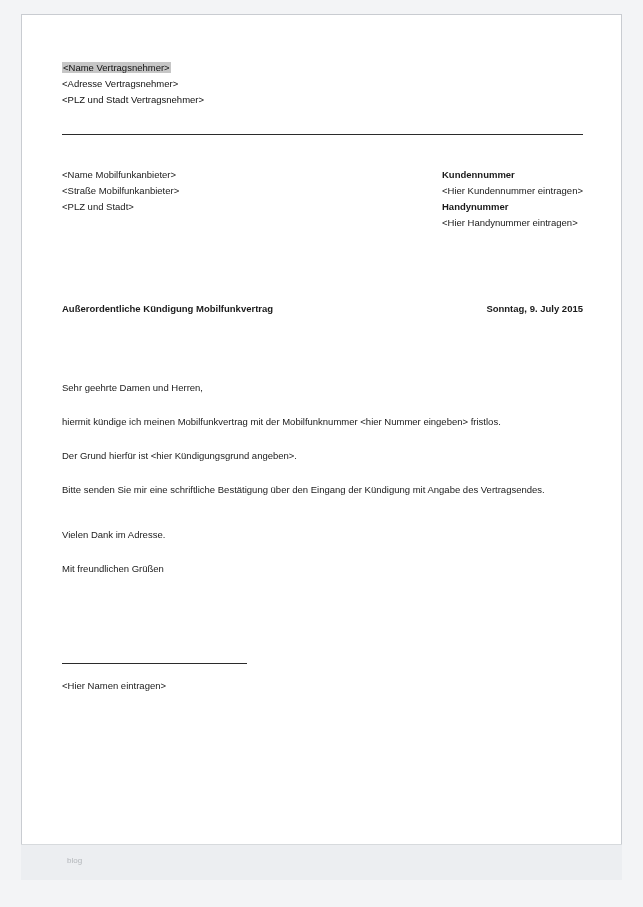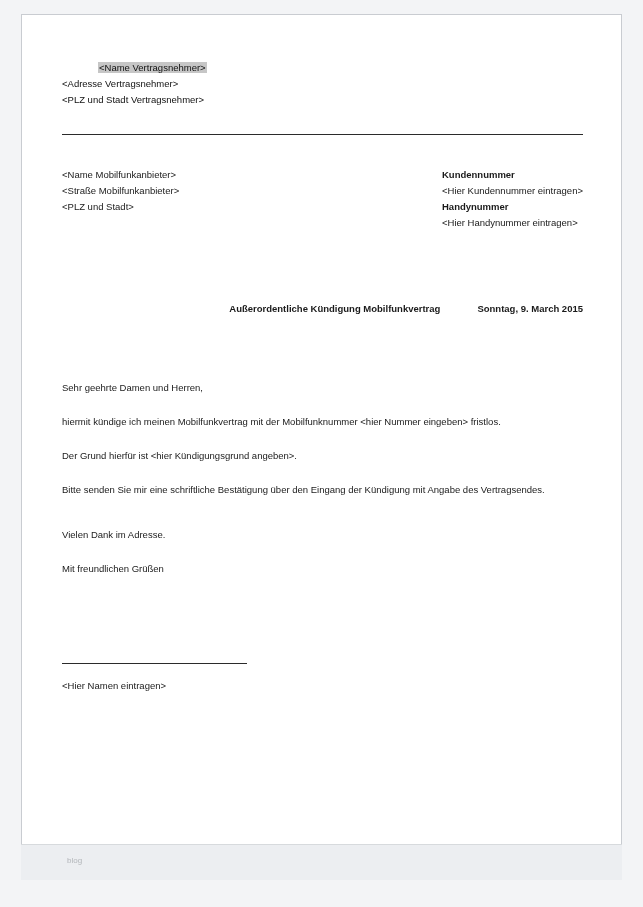--- a/index.html
+++ b/index.html
@@ -38,21 +38,20 @@
   }
   .sender-block {
     font-size: 9.5px;
     line-height: 16px;
     color: #111;
   }
   .sender-block .highlight {
     background: #c6c6c6;
     display: inline;
     padding: 0 1px;
-    margin-left: 36px;
   }
   .rule {
     margin-top: 26px;
     border-top: 1px solid #2b2b2b;
     height: 0;
     width: 100%;
   }
   .addr-row {
     display: flex;
     justify-content: space-between;
@@ -63,21 +62,21 @@
   .addr-left {
     text-align: left;
   }
   .addr-right {
   }
   .bold {
     font-weight: bold;
   }
   .subject-row {
     display: flex;
-    justify-content: flex-end;
+    justify-content: space-between;
     margin-top: 72px;
     font-size: 9.5px;
     font-weight: bold;
     gap: 37px;
   }
   .body-block {
     margin-top: 66px;
     font-size: 9.5px;
     line-height: 15px;
   }
@@ -144,21 +143,21 @@
         <div class="addr-right">
           <div class="bold">Kundennummer</div>
           <div>&lt;Hier Kundennummer eintragen&gt;</div>
           <div class="bold">Handynummer</div>
           <div>&lt;Hier Handynummer eintragen&gt;</div>
         </div>
       </div>
 
       <div class="subject-row">
         <div>Außerordentliche Kündigung Mobilfunkvertrag</div>
-        <div>Sonntag, 9. March 2015</div>
+        <div>Sonntag, 9. July 2015</div>
       </div>
 
       <div class="body-block">
         <p>Sehr geehrte Damen und Herren,</p>
         <p>hiermit kündige ich meinen Mobilfunkvertrag mit der Mobilfunknummer &lt;hier Nummer eingeben&gt; fristlos.</p>
         <p>Der Grund hierfür ist &lt;hier Kündigungsgrund angeben&gt;.</p>
         <p>Bitte senden Sie mir eine schriftliche Bestätigung über den Eingang der Kündigung mit Angabe des Vertragsendes.</p>
         <p class="gap-before">Vielen Dank im Adresse.</p>
         <p>Mit freundlichen Grüßen</p>
       </div>

